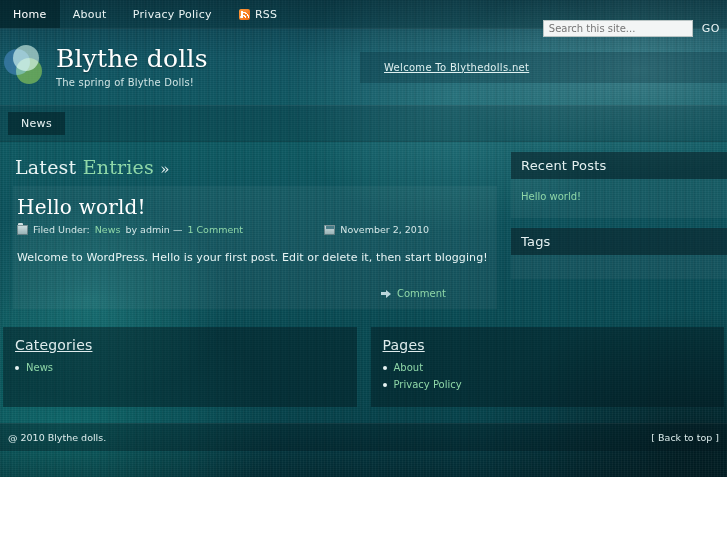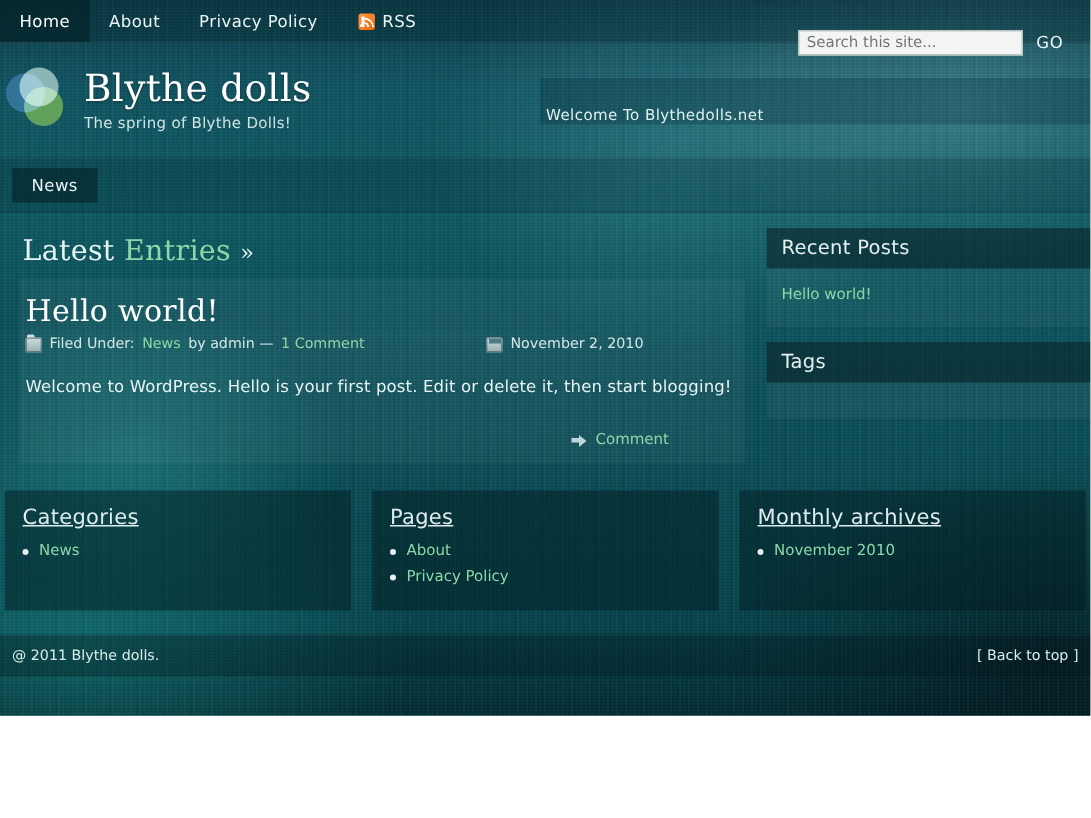--- a/index.html
+++ b/index.html
@@ -75,21 +75,21 @@
     position:absolute;left:2px;bottom:2px;width:7px;height:7px;
     border-left:2px solid #fff;border-bottom:0;
     border-radius:0;
     background:
       radial-gradient(circle at 0 100%, transparent 2px, #fff 2px, #fff 3px, transparent 3.2px),
       radial-gradient(circle at 0 100%, transparent 5px, #fff 5px, #fff 6px, transparent 6.2px);
   }
   .rss-icon::before{
     content:"";position:absolute;left:1.5px;bottom:1.5px;width:2px;height:2px;border-radius:50%;background:#fff;z-index:2;
   }
-  .searchwrap { margin-left:auto; display:flex; align-items:center; gap:9px; padding-right:18px;margin-top:28px; }
+  .searchwrap { margin-left:auto; display:flex; align-items:center; gap:9px; padding-right:7px;margin-top:28px; }
   .searchwrap input {
     width:150px; height:17px;
     border:1px solid #b9c4c4;
     background:#f3f5f5;
     color:#5b6566;
     font-family:"DejaVu Sans","Liberation Sans",sans-serif;
     font-size:10px;
     padding:0 5px;
     outline:none;
   }
@@ -112,24 +112,24 @@
     font-family:"DejaVu Serif","Liberation Serif",serif;
     font-size:25px; font-weight:400; color:#ffffff; line-height:1.05;
     letter-spacing:.2px;
     text-shadow:0 1px 2px rgba(0,0,0,.35);
   }
   .brand .tagline { font-size:10px; color:#cfe4e4; margin-top:4px; letter-spacing:.2px; }
   .welcome-bar {
     margin-left:auto;
     align-self:center;
     width:367px; height:31px;
-    display:flex;align-items:flex-end;
-    padding-left:4px;
+    display:flex;align-items:center;
+    padding-left:24px;
     background:rgba(5,40,50,.26);
-    font-size:10px;color:#dff0f0;letter-spacing:.3px;
+    font-size:10px;color:#dff0f0;letter-spacing:.3px;text-decoration:underline;
   }
 
   
   .pagebar {
     height:37px; display:flex; align-items:center;
     background:rgba(4,38,46,.22);
     box-shadow:inset 0 1px 0 rgba(255,255,255,.05), inset 0 -1px 0 rgba(0,0,0,.12);
   }
   .pagebar a {
     display:flex;align-items:center;height:23px;
@@ -313,28 +313,22 @@
         <li><a href="#">News</a></li>
       </ul>
     </div>
     <div class="fcol">
       <h3>Pages</h3>
       <ul>
         <li><a href="#">About</a></li>
         <li><a href="#">Privacy Policy</a></li>
       </ul>
     </div>
-    <div class="fcol">
-      <h3>Monthly archives</h3>
-      <ul>
-        <li><a href="#">November 2010</a></li>
-      </ul>
-    </div>
   </div>
 
   <div class="bottombar">
-    <span>@ 2011 Blythe dolls.</span>
+    <span>@ 2010 Blythe dolls.</span>
     <span class="right">
       <a href="#">[ Back to top ]</a>
     </span>
   </div>
 
 </div>
 
 </body></html>

